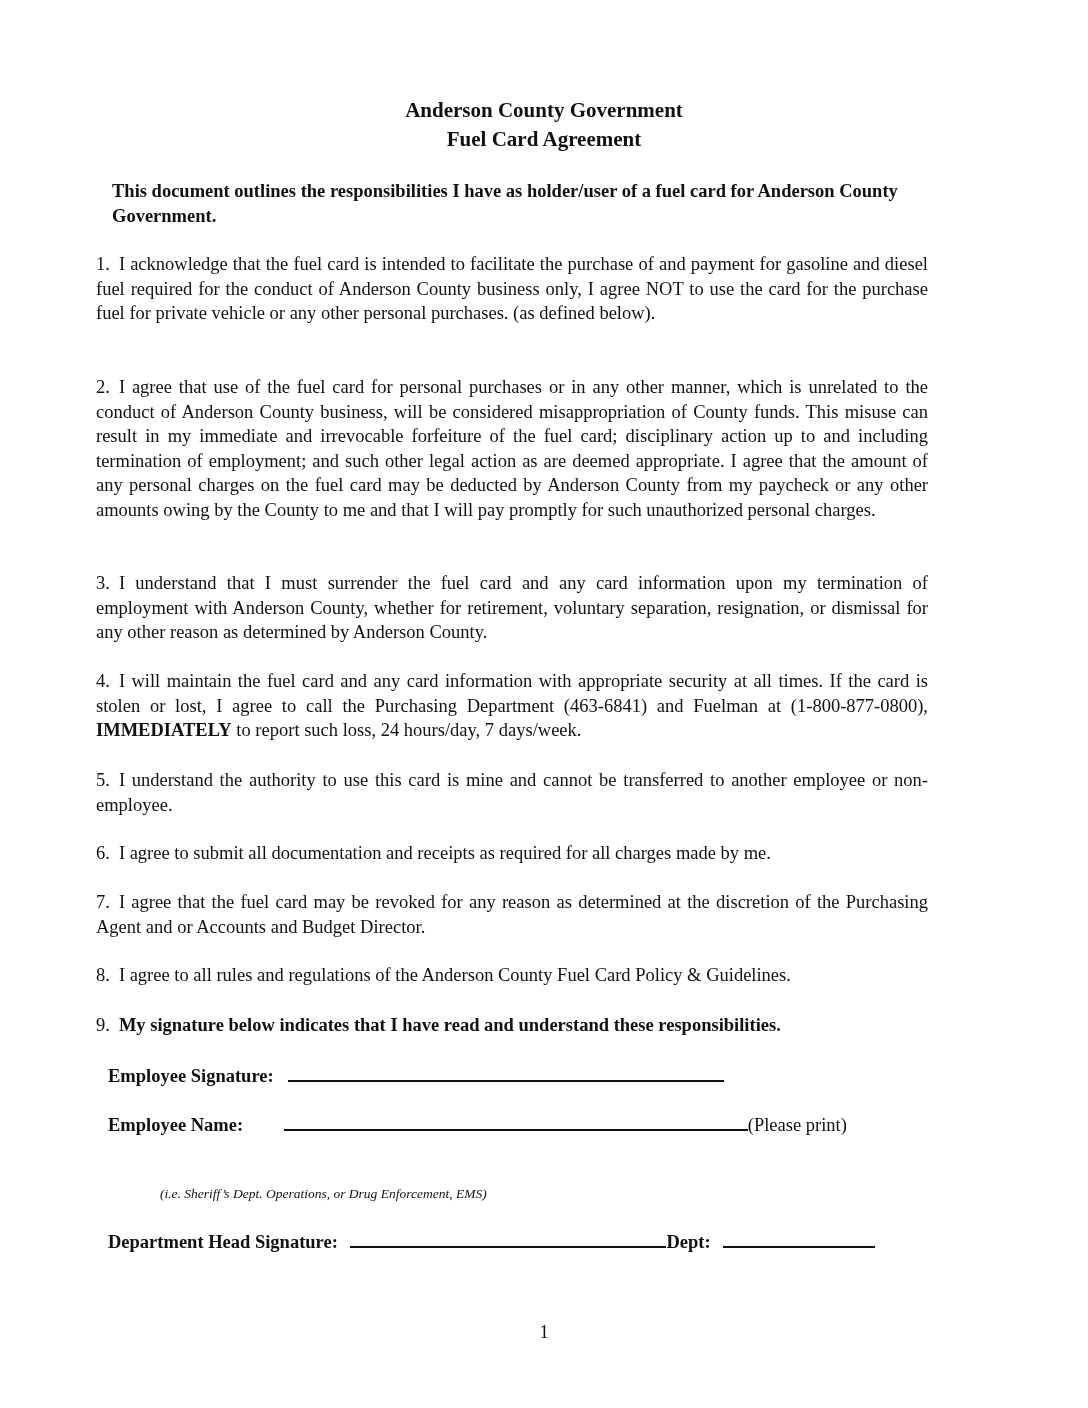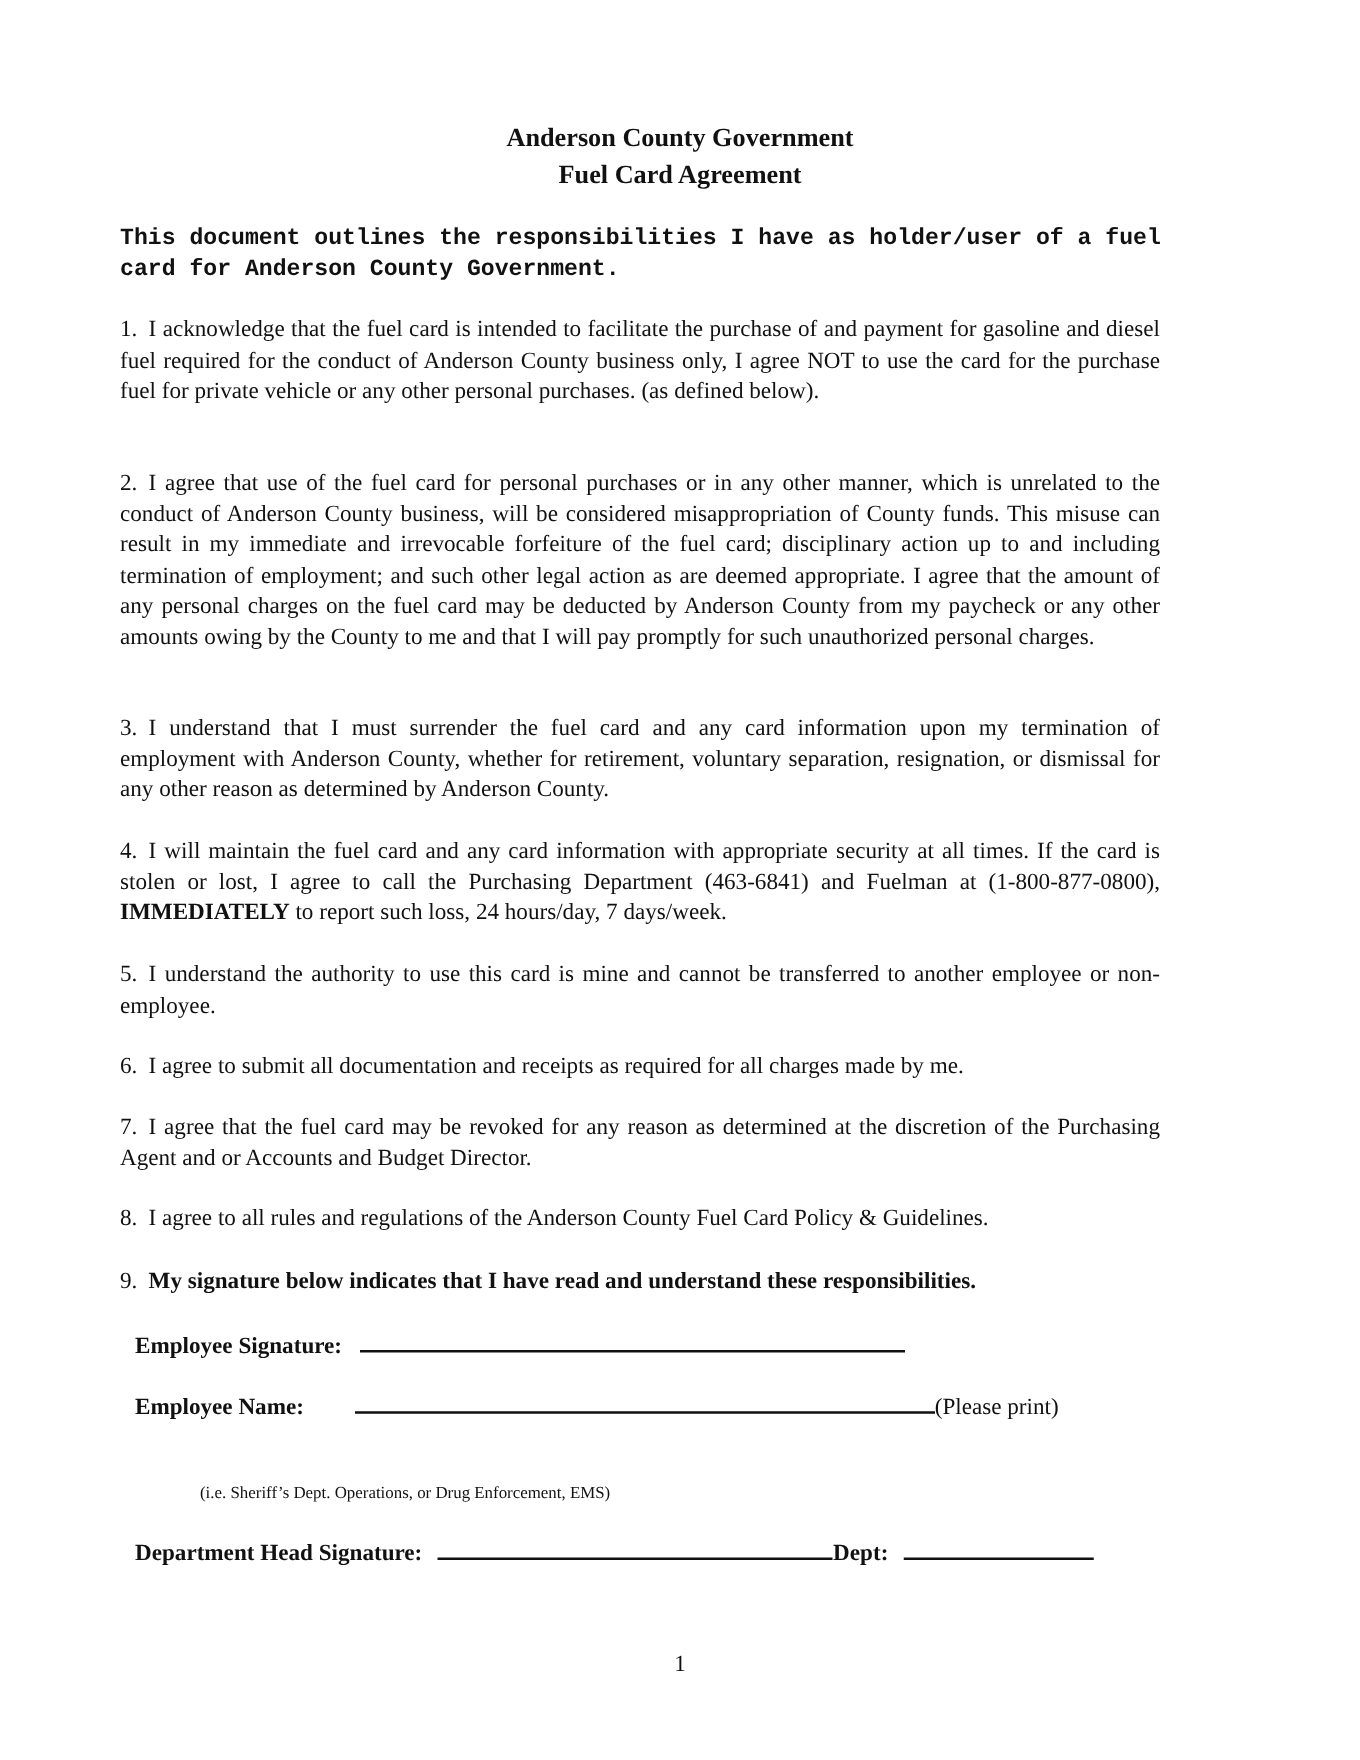--- a/index.html
+++ b/index.html
@@ -1,32 +1,32 @@
 <!DOCTYPE html>
 <html><head>
   <meta charset="utf-8">
   <style>
     html, body { margin:0; padding:0; background:#ffffff; }
     body { width:1088px; height:1408px; position:relative; overflow:hidden;
       font-family:"Liberation Serif", "DejaVu Serif", serif; color:#111; }
     .page { position:absolute; left:0; top:0; width:1088px; height:1408px; }
     .title { position:absolute; left:0; width:1088px; text-align:center;
       font-weight:bold; font-size:21px; line-height:29px; }
-    .intro { position:absolute; left:96px; width:840px; font-weight:bold;
-      font-size:18.5px; line-height:24.5px;font-family:Liberation Mono, monospace; }
+    .intro { position:absolute; left:112px; width:840px; font-weight:bold;
+      font-size:18.5px; line-height:24.5px; }
     .para { position:absolute; left:96px; width:832px; font-size:18.5px;
       line-height:24.5px; text-align:justify; text-align-last:left; }
     .para .num { margin-right:9px; }
     .bold { font-weight:bold; }
     .field-row { position:absolute; left:108px; font-size:18.5px; line-height:24px;
       white-space:nowrap; }
     .field-label { font-weight:bold; }
     .line { display:inline-block; border-bottom:2px solid #111; height:18px;
       vertical-align:baseline; }
-    .note { position:absolute; font-size:13.5px; line-height:16px; white-space:nowrap; }
+    .note { position:absolute; font-size:13.5px; line-height:16px; white-space:nowrap;font-style:italic; }
     .pnum { position:absolute; left:0; width:1088px; text-align:center; font-size:18.5px; }
   </style>
 </head>
 <body>
 
 <div class="page">
 
   <div class="title" style="top:125px;">Fuel Card Agreement</div>
   <div class="title" style="top:96px;">Anderson County Government</div>
 

